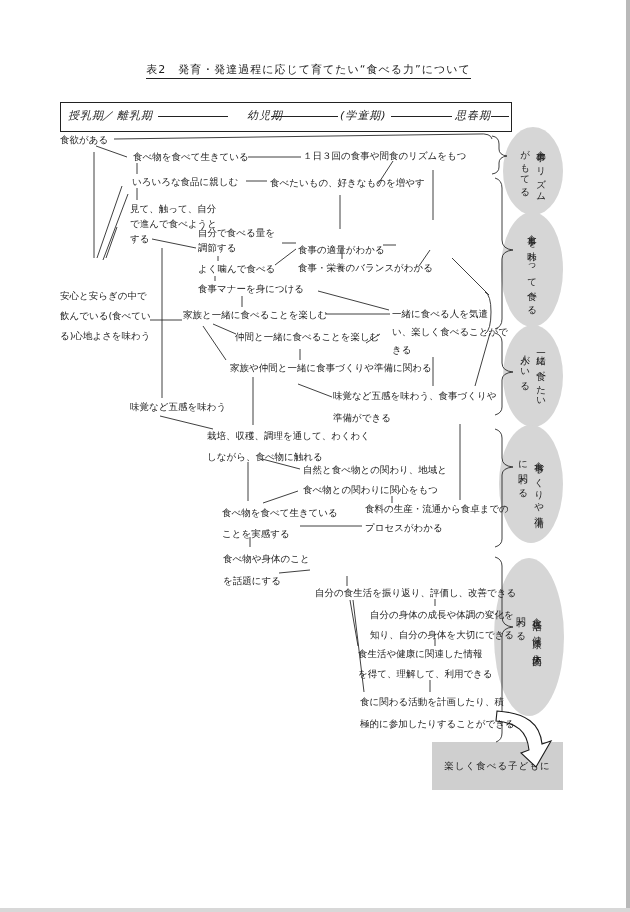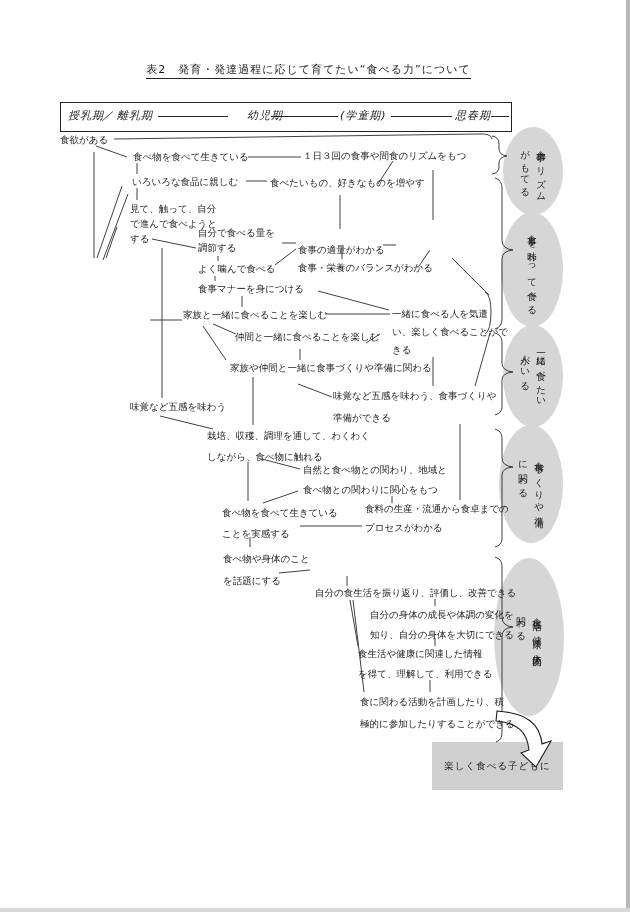--- a/index.html
+++ b/index.html
@@ -138,20 +138,23 @@
   <div class="node" style="left:270px;top:176px;">食べたいもの、好きなものを増やす</div>
   <div class="node" style="left:130px;top:201px;line-height:15px;">見て、触って、自分
 で進んで食べようと
 する</div>
   <div class="node" style="left:198px;top:225px;line-height:15px;">自分で食べる量を
 調節する</div>
   <div class="node" style="left:298px;top:231px;margin-top:12px;">食事の適量がわかる</div>
   <div class="node" style="left:198px;top:262px;">よく噛んで食べる</div>
   <div class="node" style="left:298px;top:261px;">食事・栄養のバランスがわかる</div>
   <div class="node" style="left:198px;top:282px;">食事マナーを身につける</div>
+  <div class="node" style="left:60px;top:286px;line-height:20px;">安心と安らぎの中で
+飲んでいる(食べてい
+る)心地よさを味わう</div>
   <div class="node" style="left:183px;top:308px;">家族と一緒に食べることを楽しむ</div>
   <div class="node" style="left:392px;top:305px;line-height:18px;">一緒に食べる人を気遣
 い、楽しく食べることがで
 きる</div>
   <div class="node" style="left:235px;top:330px;">仲間と一緒に食べることを楽しむ</div>
   <div class="node" style="left:230px;top:361px;">家族や仲間と一緒に食事づくりや準備に関わる</div>
   <div class="node" style="left:333px;top:385px;line-height:22px;">味覚など五感を味わう、食事づくりや
 準備ができる</div>
   <div class="node" style="left:130px;top:400px;">味覚など五感を味わう</div>
   <div class="node" style="left:207px;top:425px;line-height:21px;">栽培、収穫、調理を通して、わくわく

